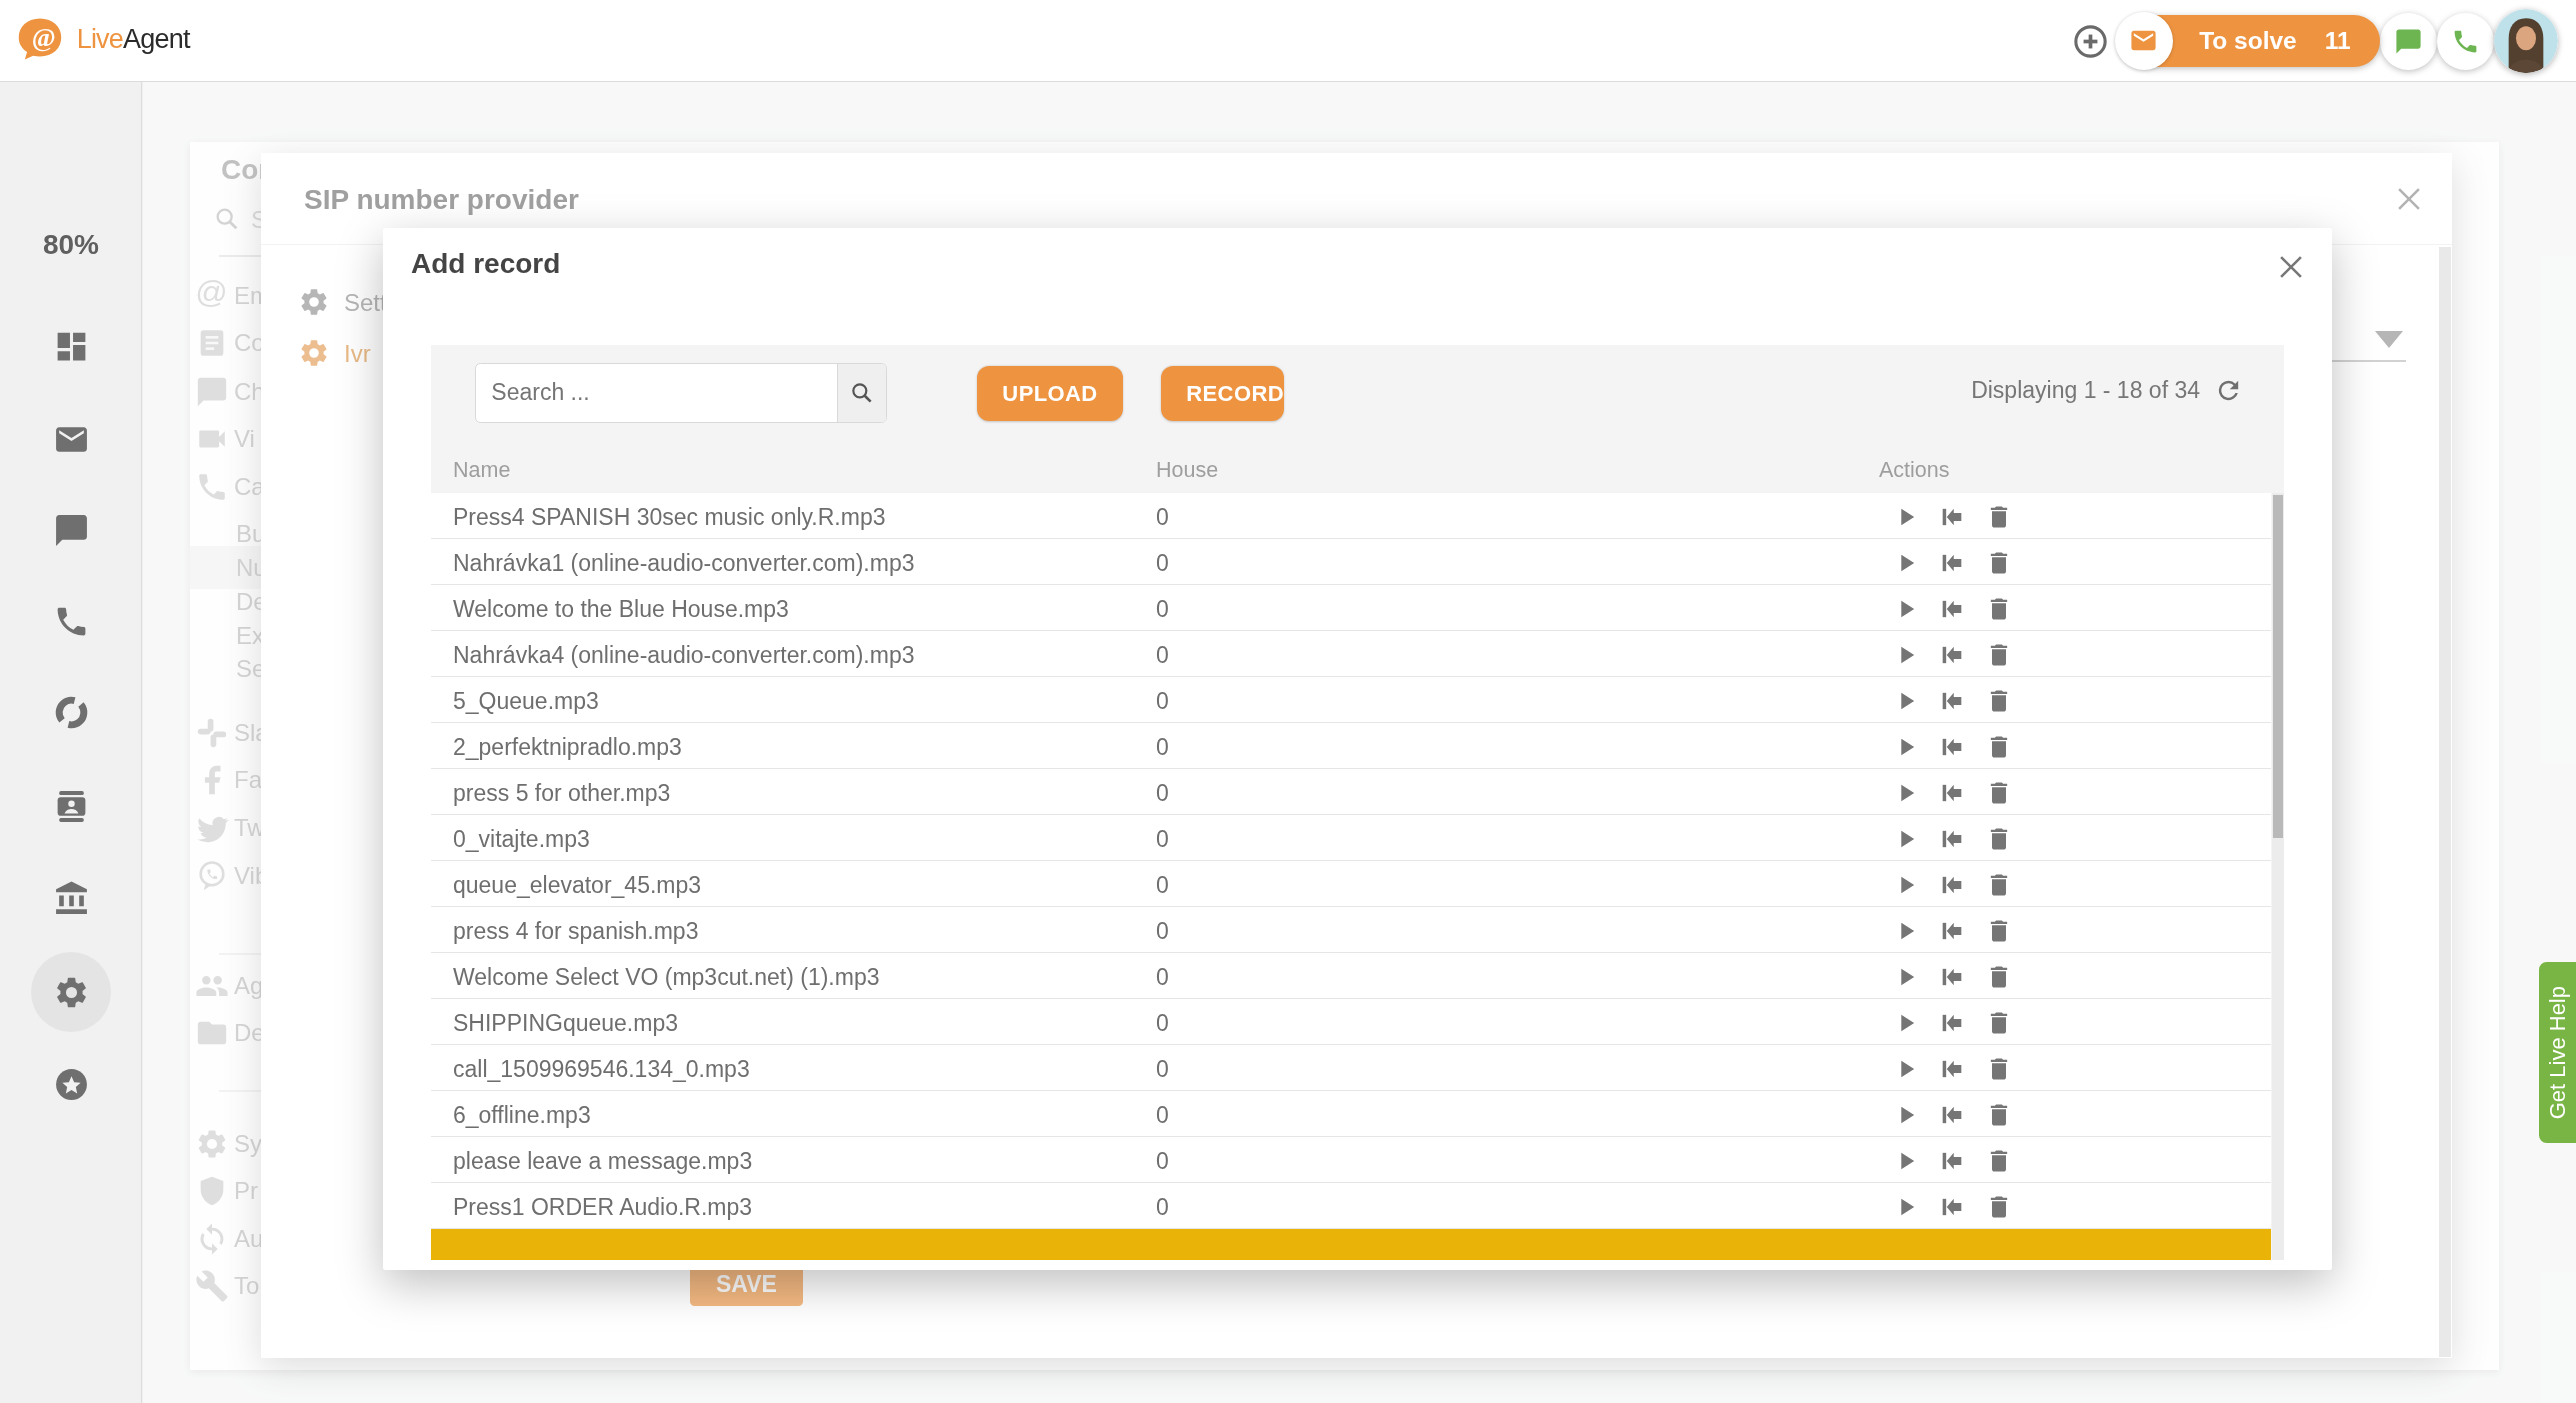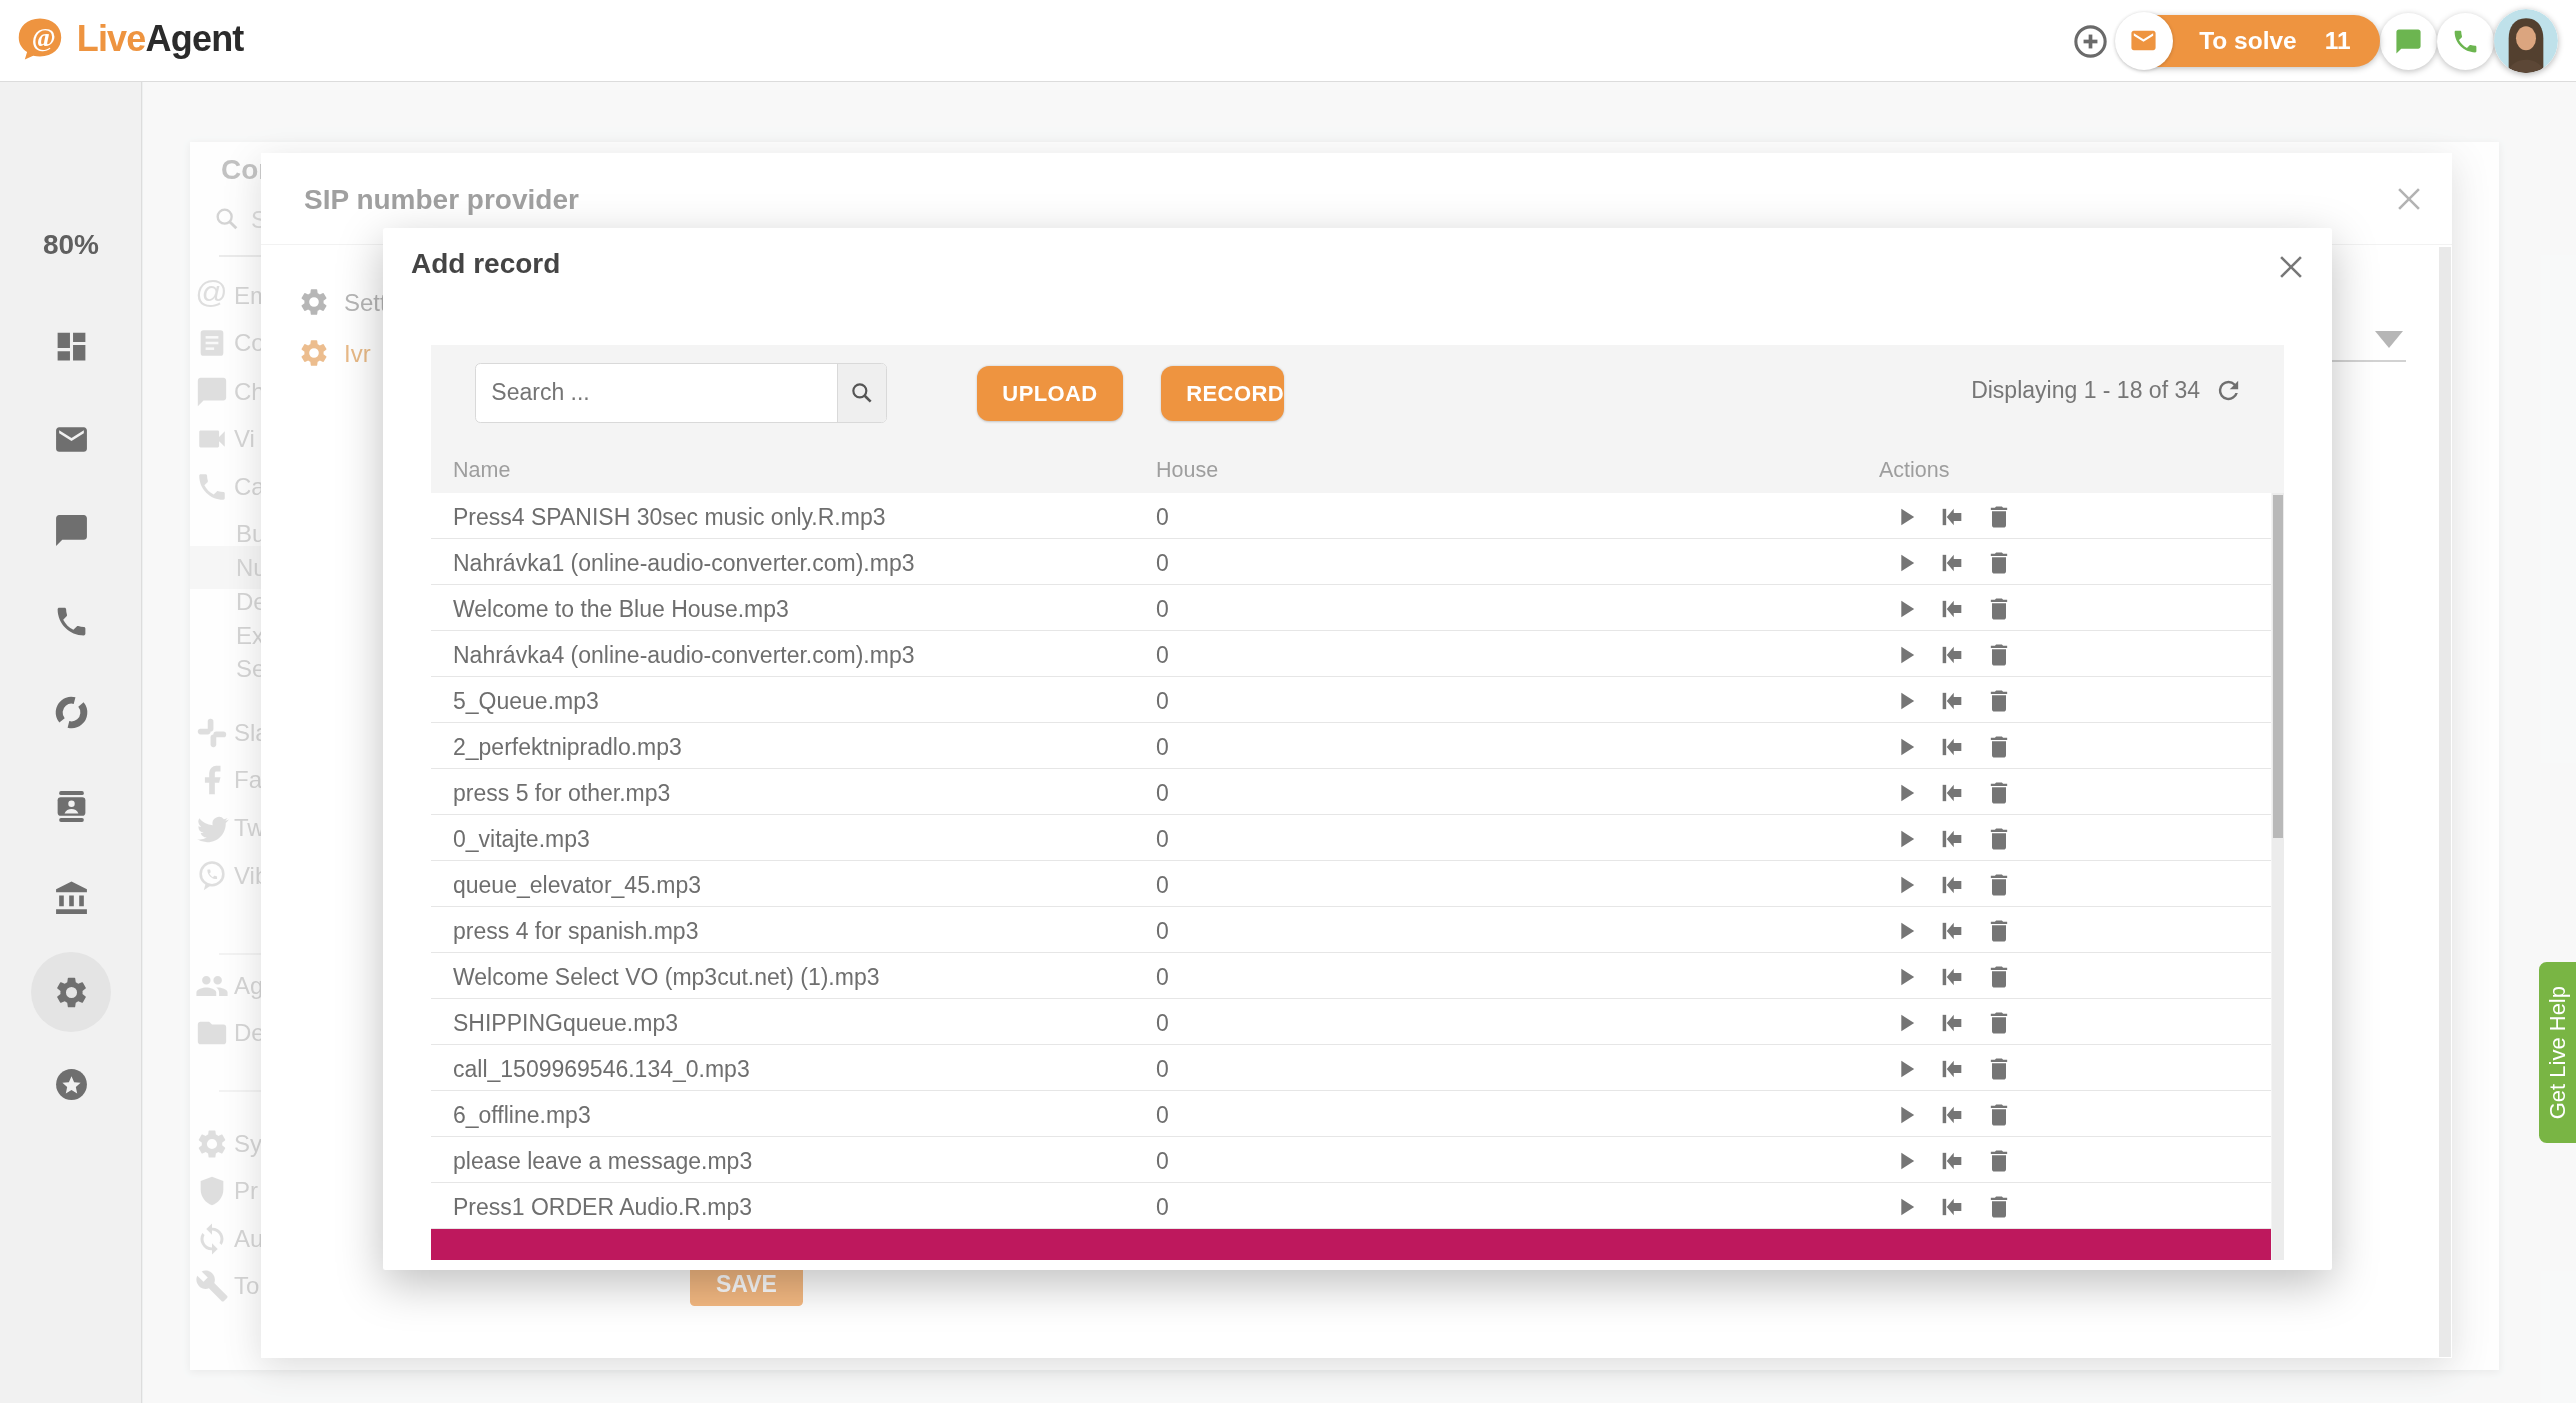--- a/index.html
+++ b/index.html
@@ -10,21 +10,21 @@
   html,body{width:2576px; height:1403px; overflow:hidden;}
   body{font-family:"Liberation Sans","DejaVu Sans",sans-serif; background:#eef0f0; position:relative;}
 
   svg.ico{display:block;}
 
   
   .topbar{position:absolute; left:0; top:0; width:2576px; height:82px; background:#fff;
           border-bottom:1.5px solid #dcdcdc; z-index:100;}
   .brand{position:absolute; left:17px; top:17px; display:flex; align-items:center; gap:10.7px;}
   .brand .bubble{width:49px; height:44px;}
-  .brand .word{font-size:36px; font-weight:bold; letter-spacing:-0.8px;}
+  .brand .word{font-size:27px; font-weight:normal; letter-spacing:-0.8px;}
   .brand .word .b1{color:var(--orange);} .brand .word .b2{color:#2b2b2b;}
   .tb-right{position:absolute; right:18.4px; top:0; height:82px; display:flex; align-items:center; }
   .circ-btn{width:57px; height:57px; border-radius:50%; background:#fff; box-shadow:0 1.5px 6.1px rgba(0,0,0,.25);
             display:flex; align-items:center; justify-content:center;}
   .plus-btn{box-shadow:none;}
   .tosolve{position:relative; height:52px; background:var(--orange); border-radius:26px;
            display:flex; align-items:center; padding:0 29px 0 80px; box-shadow:0 1.5px 6.1px rgba(0,0,0,.25);}
   .tosolve .env-circ{position:absolute; left:-4.6px; top:-3.1px; width:58px; height:58px; border-radius:50%;
            background:#fff; box-shadow:0 0.8px 3.8px rgba(0,0,0,.2); display:flex; align-items:center; justify-content:center;}
   .tosolve .lbl{color:#fff; font-weight:bold; font-size:24.5px;}
@@ -95,21 +95,21 @@
        font-family:"Liberation Sans","DejaVu Sans",sans-serif; box-shadow:0 0.8px 2.3px rgba(0,0,0,.2); cursor:pointer;}
   #btn-upload{left:546px; width:146px;}
   #btn-record{left:730px; width:123px;text-align:right;}
   .disp{position:absolute; right:41px; top:31px; display:flex; align-items:center; gap:14px;}
   .disp .txt{font-size:23px; color:#767676;}
   .disp .rf{width:29px; height:29px; color:#6f6f6f;}
 
   .thead{position:absolute; left:0; top:104px; width:1840px; height:44px;}
   .thead span{position:absolute; top:9.2px; font-size:21.5px; color:#9e9e9e;}
   .th-name{left:22px;} .th-count{left:725px;} .th-actions{left:1448px;text-align:right;}
-  .rows{position:absolute; left:0; top:148px; width:1840px; height:767px; background:#be185d;}
+  .rows{position:absolute; left:0; top:148px; width:1840px; height:767px; background:#eab308;}
   .row{position:relative; width:100%; height:46px; border-bottom:1.5px solid #e6e6e6; background:#fff;}
   .row .cell-name{position:absolute; left:22px; top:10.7px; font-size:23px; color:#6e6e6e; white-space:nowrap;}
   .row .cell-count{position:absolute; left:725px; top:10.7px; font-size:23px; color:#6e6e6e;}
   .row .cell-actions{position:absolute; left:1461px; top:10px; display:flex; gap:18.4px; color:#757575;}
   .row .act{width:28px; height:28px; cursor:pointer;}
   .vtrack{position:absolute; left:1841px; top:148px; width:12.3px; height:767px; background:#ececec;}
   .vthumb{position:absolute; left:0.8px; top:1.5px; width:10.7px; height:343px; background:#b9b9b9;}
 
   
   .help-tab{position:absolute; right:0; top:962px; width:37px; height:181px; background:var(--help-green);

